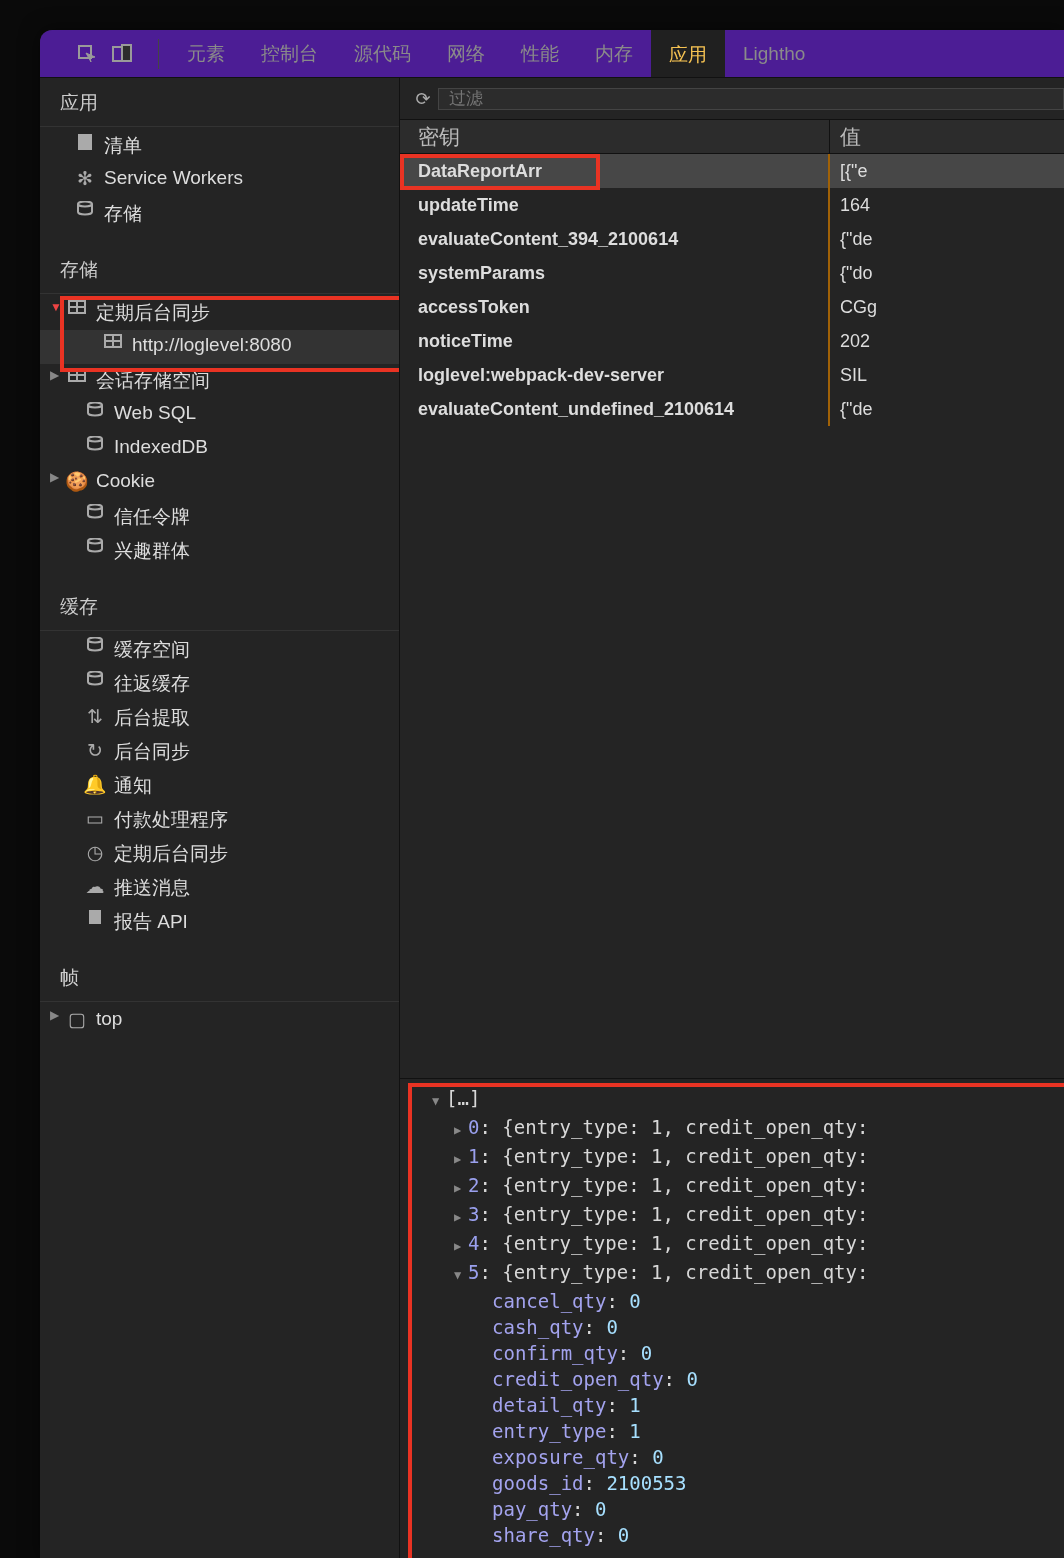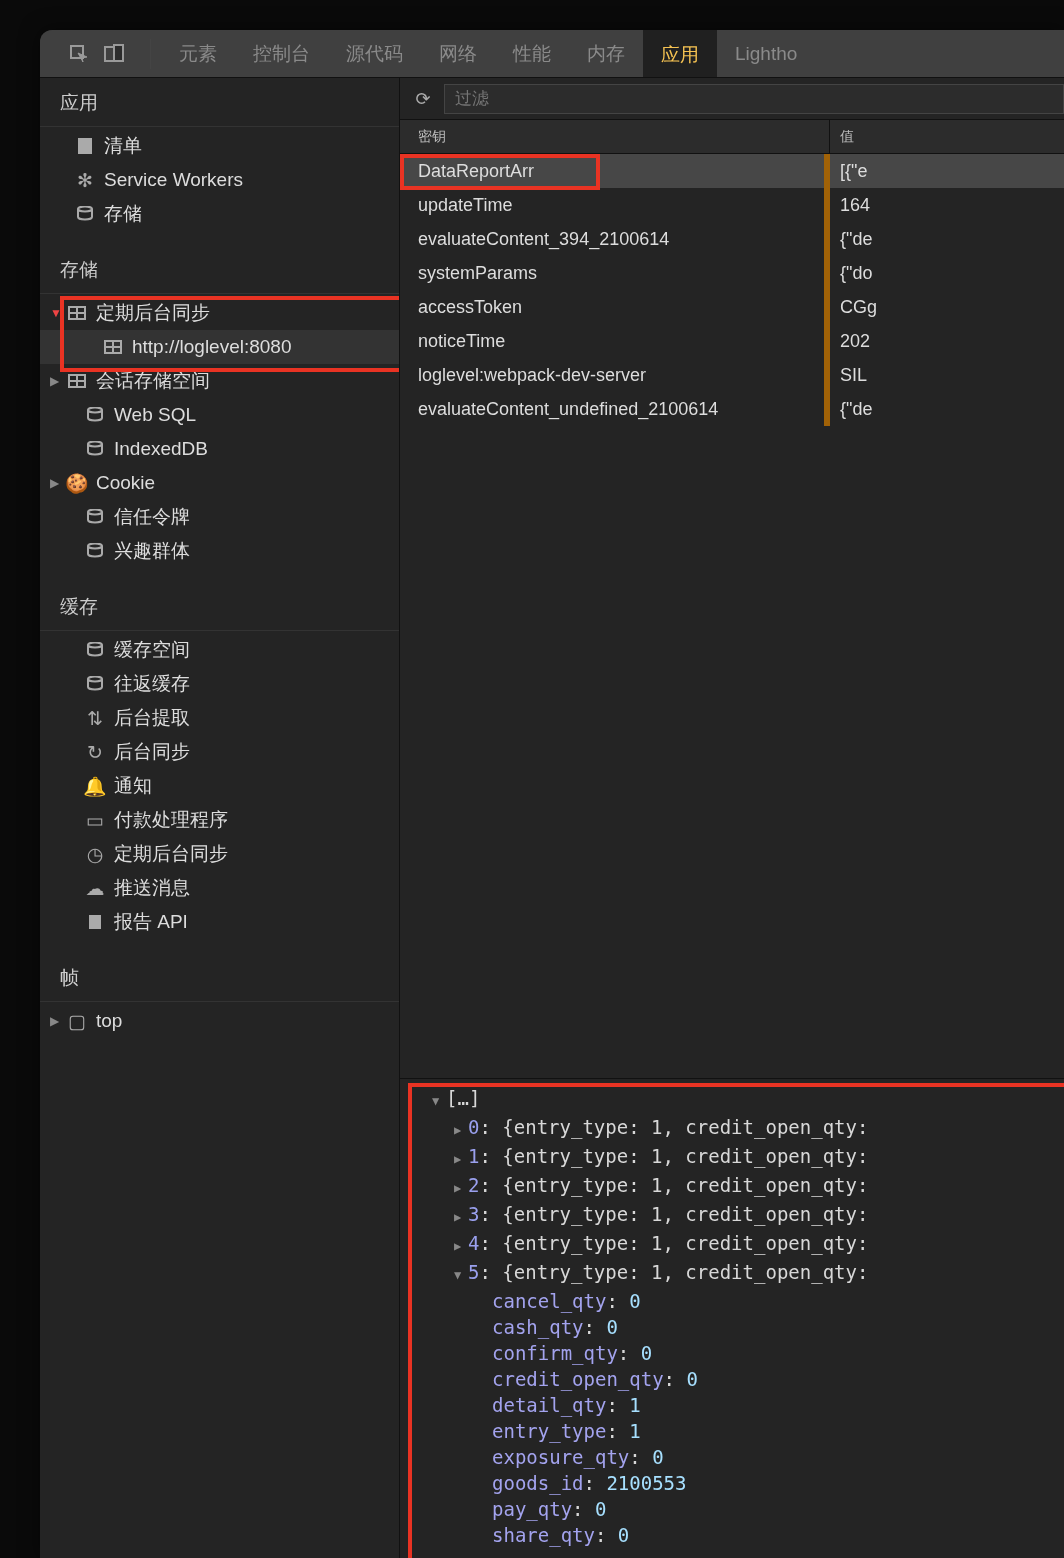--- a/index.html
+++ b/index.html
@@ -17,25 +17,25 @@
     width: 1024px;
     height: 1528px;
     background: #242424;
     border-radius: 12px 0 0 0;
     overflow: hidden;
     box-shadow: 0 0 20px rgba(0,0,0,0.5);
   }
   
   .tabbar {
     height: 48px;
-    background: #404040;
+    background: #4c1d95;
     border-bottom: 1px solid #111;
     display: flex;
     align-items: center;
-    padding-left: 28px;
+    padding-left: 36px;
     color: #9a9a9a;
   }
   .tabbar .tool-icon {
     width: 22px; height: 22px;
     margin-right: 14px;
     display: inline-flex; align-items:center; justify-content:center;
   }
   .tabbar .tool-icon svg { stroke: #9a9a9a; fill: none; }
   .tabbar .divider {
     width: 1px; height: 30px; background: #444; margin: 0 10px;
@@ -63,21 +63,21 @@
   }
   .section-header {
     padding: 12px 18px 10px 20px;
     color: #ccc;
     font-size: 19px;
     border-bottom: 1px solid #333;
     margin-bottom: 2px;
   }
   .tree-item {
     display: flex;
-    align-items: center;
+    align-items: flex-start;
     padding: 4px 0 4px 34px;
     height: 34px;
     cursor: pointer;
     font-size: 19px;
     color: #ddd;
   }
   .tree-item.l2 { padding-left: 30px; }
   .tree-item.l3 { padding-left: 62px; }
   .tree-item .arrow {
     width: 14px; display:inline-block; color:#888;
@@ -108,44 +108,43 @@
     height: 42px;
     display: flex; align-items:center;
     border-bottom: 1px solid #111;
     padding-left: 8px;
   }
   .filter-row .reload {
     width: 30px; height:30px; display:flex; align-items:center; justify-content:center;
     color:#aaa; cursor:pointer;
   }
   .filter-row input {
-    flex:1; height:30px;
+    flex:1; height:22px;
     background: #2c2c2c;
     border:1px solid #444;
     color:#aaa;
     padding: 0 10px;
-    margin-left:6px;
     font-size: 17px;
   }
   .table-header {
     height: 34px;
     display: flex;
     background: #2c2c2c;
     border-bottom: 1px solid #111;
     color:#bbb;
-    font-size: 14px;
+    font-size: 21px;
   }
   .col-key { flex: 0 0 430px; padding-left: 18px; display:flex; align-items:center; border-right:1px solid #111;}
   .col-val { flex: 1; padding-left: 10px; display:flex; align-items:center;}
   .rows { position:relative; flex: 0 0 auto; }
   .row {
     height: 34px; display:flex; font-size:18px; color:#ddd;
   }
   .row.selected { background:#474747; }
-  .row .col-key { border-right:6px solid #a16207;}
+  .row .col-key { border-right:2px solid #a16207;font-weight:bold;}
   .hl-key {
     position:absolute; left:0; top:0; width:200px; height:36px;
     border:4px solid #e93323; pointer-events:none;
   }
   .spacer { flex: 1; border-top:none; }
   .preview {
     border-top: 1px solid #111;
     padding: 6px 0 10px 20px;
     font-family: Menlo, Consolas, monospace;
     font-size: 19px;

